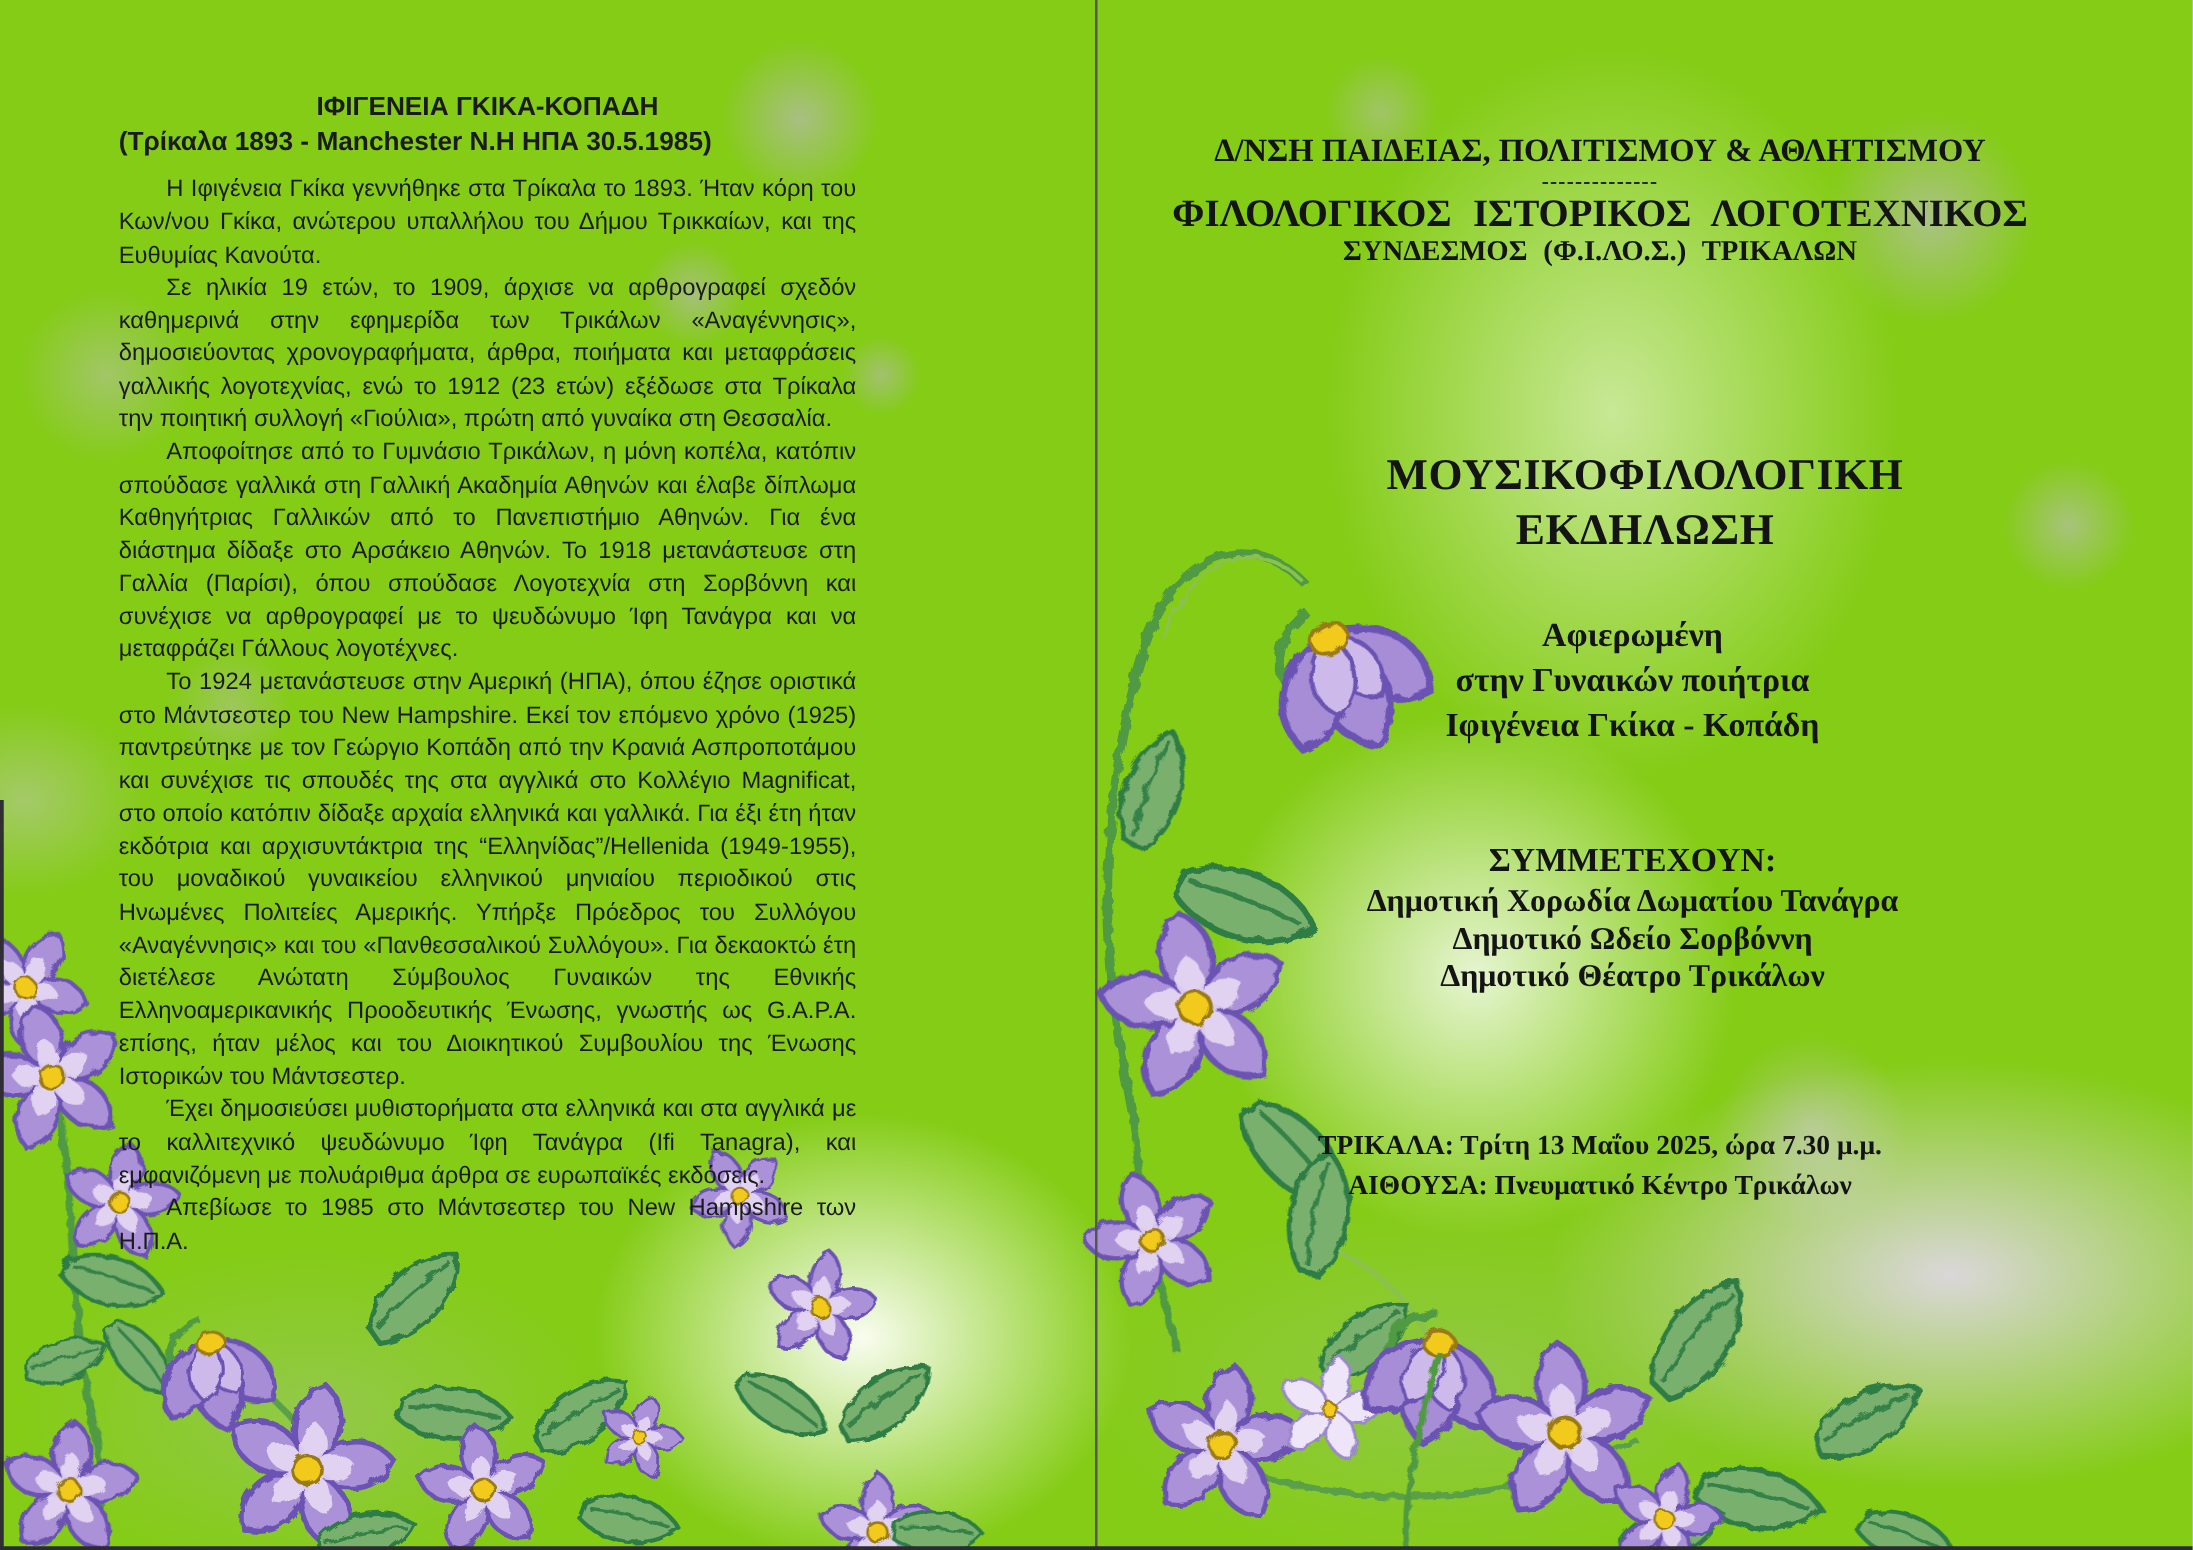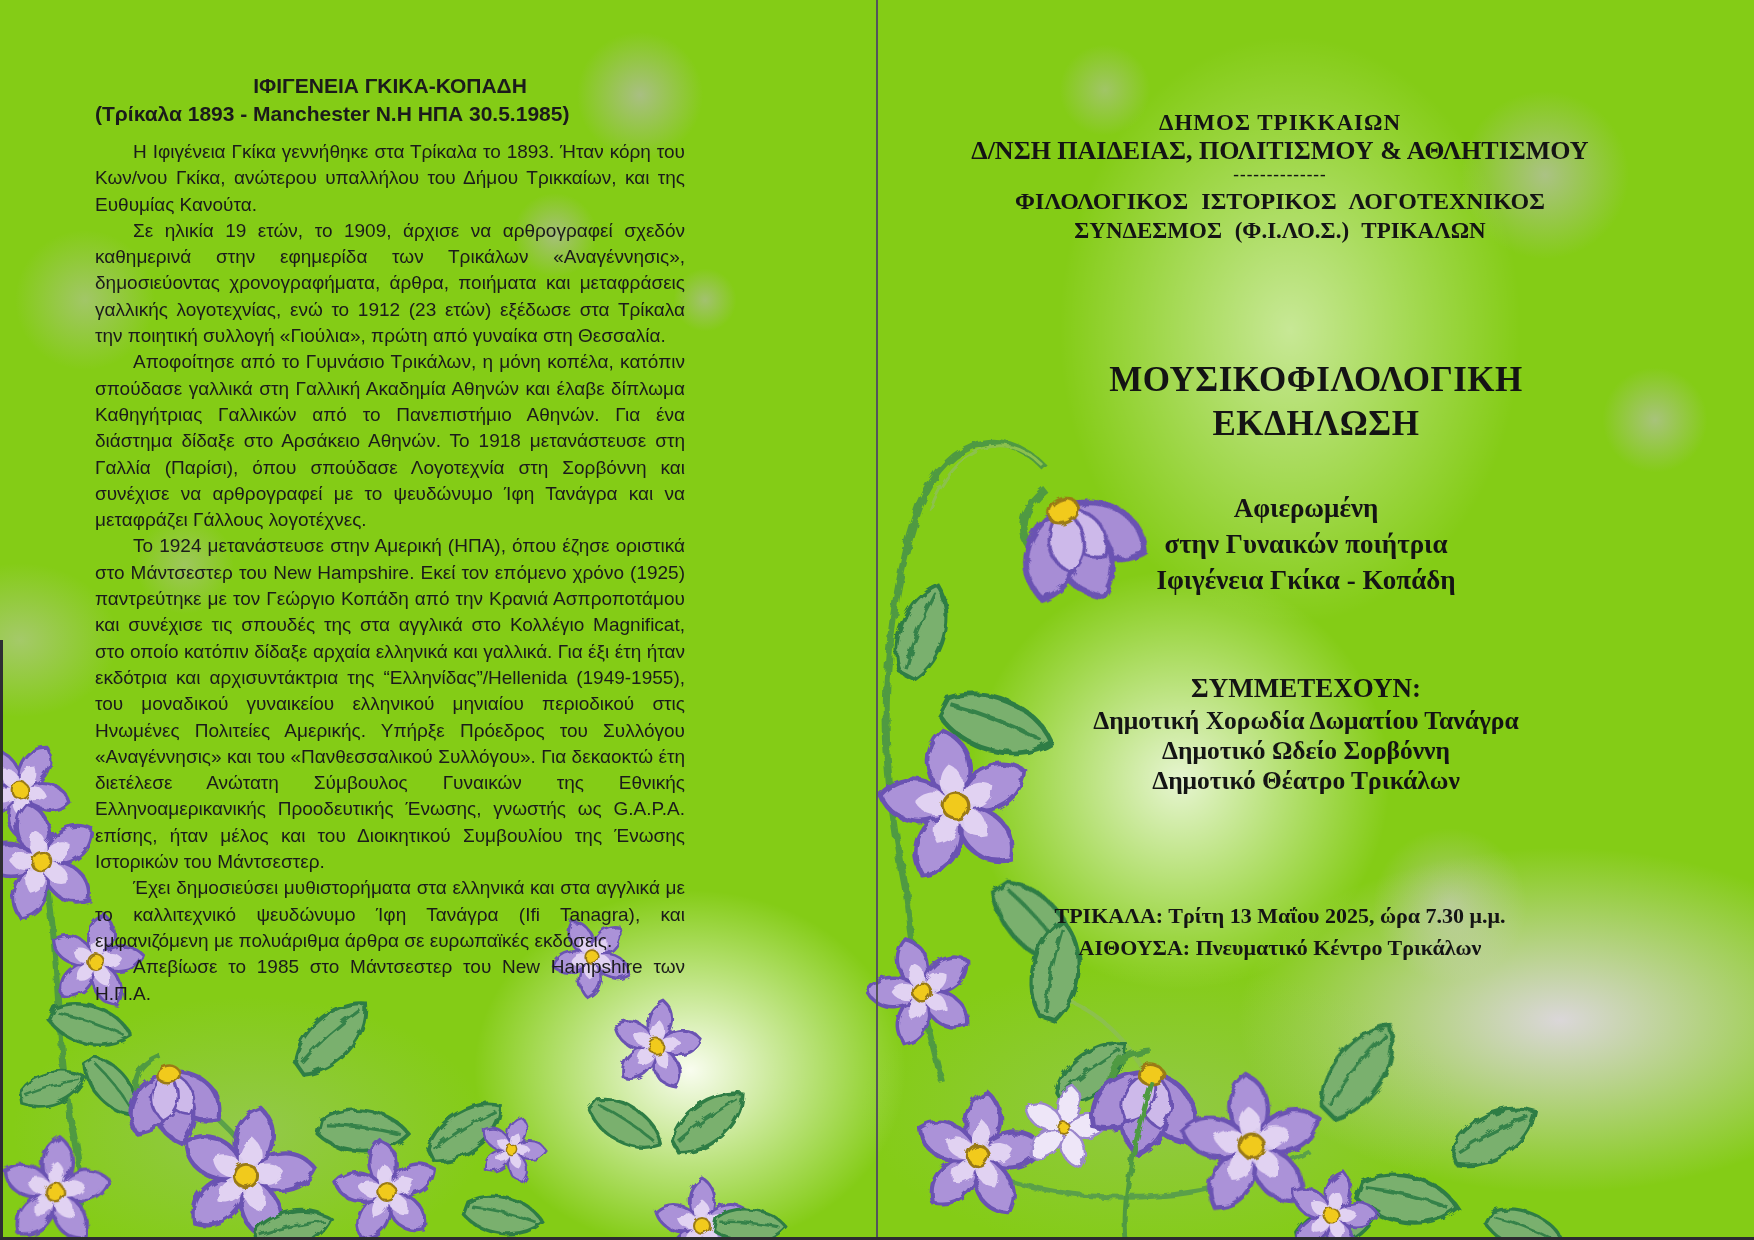--- a/index.html
+++ b/index.html
@@ -42,21 +42,21 @@
   .bio-subtitle{margin:0;font-size:21px;line-height:28px;font-weight:700;}
   .bio-body{margin-top:11px;}
   .bio-body p{margin:0;text-indent:38px;text-align:justify;font-size:19px;line-height:26.3px;}
 
   
   .rp-block{position:absolute;text-align:center;font-weight:700;}
   .org-block{top:108px;left:0;width:806px;}
   .org-line1{font-size:23px;line-height:30px;letter-spacing:1px;}
   .org-line2{font-size:26px;line-height:26px;}
   .org-divider{font-size:17px;line-height:22px;letter-spacing:1px;}
-  .org-line3{font-size:24px;line-height:30px;word-spacing:.3em;}
+  .org-line3{font-size:31px;line-height:30px;word-spacing:.3em;}
   .org-line4{font-size:23px;line-height:30px;word-spacing:.3em;}
   .event-title{top:358px;left:36px;width:806px;font-size:35px;line-height:44px;letter-spacing:.5px;}
   .dedication{top:490px;left:26px;width:806px;font-size:27px;line-height:36px;}
   .participants{top:672px;left:26px;width:806px;}
   .participants-heading{font-size:27px;line-height:32px;}
   .participants-list{margin-top:2px;font-size:25.5px;line-height:30px;}
   .footer-block{top:900px;left:0;width:806px;font-size:22px;line-height:31.5px;}
 </style>
 </head>
 <body>
@@ -172,21 +172,20 @@
         <p>Αποφοίτησε από το Γυμνάσιο Τρικάλων, η μόνη κοπέλα, κατόπιν σπούδασε γαλλικά στη Γαλλική Ακαδημία Αθηνών και έλαβε δίπλωμα Καθηγήτριας Γαλλικών από το Πανεπιστήμιο Αθηνών. Για ένα διάστημα δίδαξε στο Αρσάκειο Αθηνών. Το 1918 μετανάστευσε στη Γαλλία (Παρίσι), όπου σπούδασε Λογοτεχνία στη Σορβόννη και συνέχισε να αρθρογραφεί με το ψευδώνυμο Ίφη Τανάγρα και να μεταφράζει Γάλλους λογοτέχνες.</p>
         <p>Το 1924 μετανάστευσε στην Αμερική (ΗΠΑ), όπου έζησε οριστικά στο Μάντσεστερ του New Hampshire. Εκεί τον επόμενο χρόνο (1925) παντρεύτηκε με τον Γεώργιο Κοπάδη από την Κρανιά Ασπροποτάμου και συνέχισε τις σπουδές της στα αγγλικά στο Κολλέγιο Magnificat, στο οποίο κατόπιν δίδαξε αρχαία ελληνικά και γαλλικά. Για έξι έτη ήταν εκδότρια και αρχισυντάκτρια της “Ελληνίδας”/Hellenida (1949-1955), του μοναδικού γυναικείου ελληνικού μηνιαίου περιοδικού στις Ηνωμένες Πολιτείες Αμερικής. Υπήρξε Πρόεδρος του Συλλόγου «Αναγέννησις» και του «Πανθεσσαλικού Συλλόγου». Για δεκαοκτώ έτη διετέλεσε Ανώτατη Σύμβουλος Γυναικών της Εθνικής Ελληνοαμερικανικής Προοδευτικής Ένωσης, γνωστής ως G.A.P.A. επίσης, ήταν μέλος και του Διοικητικού Συμβουλίου της Ένωσης Ιστορικών του Μάντσεστερ.</p>
         <p>Έχει δημοσιεύσει μυθιστορήματα στα ελληνικά και στα αγγλικά με το καλλιτεχνικό ψευδώνυμο Ίφη Τανάγρα (Ifi Tanagra), και εμφανιζόμενη με πολυάριθμα άρθρα σε ευρωπαϊκές εκδόσεις.</p>
         <p>Απεβίωσε το 1985 στο Μάντσεστερ του New Hampshire των Η.Π.Α.</p>
       </div>
     </div>
   </div>
 
   <div class="page page-right">
     <div class="rp-block org-block">
-      <div class="org-line1">ΔΗΜΟΣ ΤΡΙΚΚΑΙΩΝ</div>
       <div class="org-line2">Δ/ΝΣΗ ΠΑΙΔΕΙΑΣ, ΠΟΛΙΤΙΣΜΟΥ &amp; ΑΘΛΗΤΙΣΜΟΥ</div>
       <div class="org-divider">--------------</div>
       <div class="org-line3">ΦΙΛΟΛΟΓΙΚΟΣ ΙΣΤΟΡΙΚΟΣ ΛΟΓΟΤΕΧΝΙΚΟΣ</div>
       <div class="org-line4">ΣΥΝΔΕΣΜΟΣ (Φ.Ι.ΛΟ.Σ.) ΤΡΙΚΑΛΩΝ</div>
     </div>
 
     <div class="rp-block event-title">
       <div>ΜΟΥΣΙΚΟΦΙΛΟΛΟΓΙΚΗ</div>
       <div>ΕΚΔΗΛΩΣΗ</div>
     </div>

